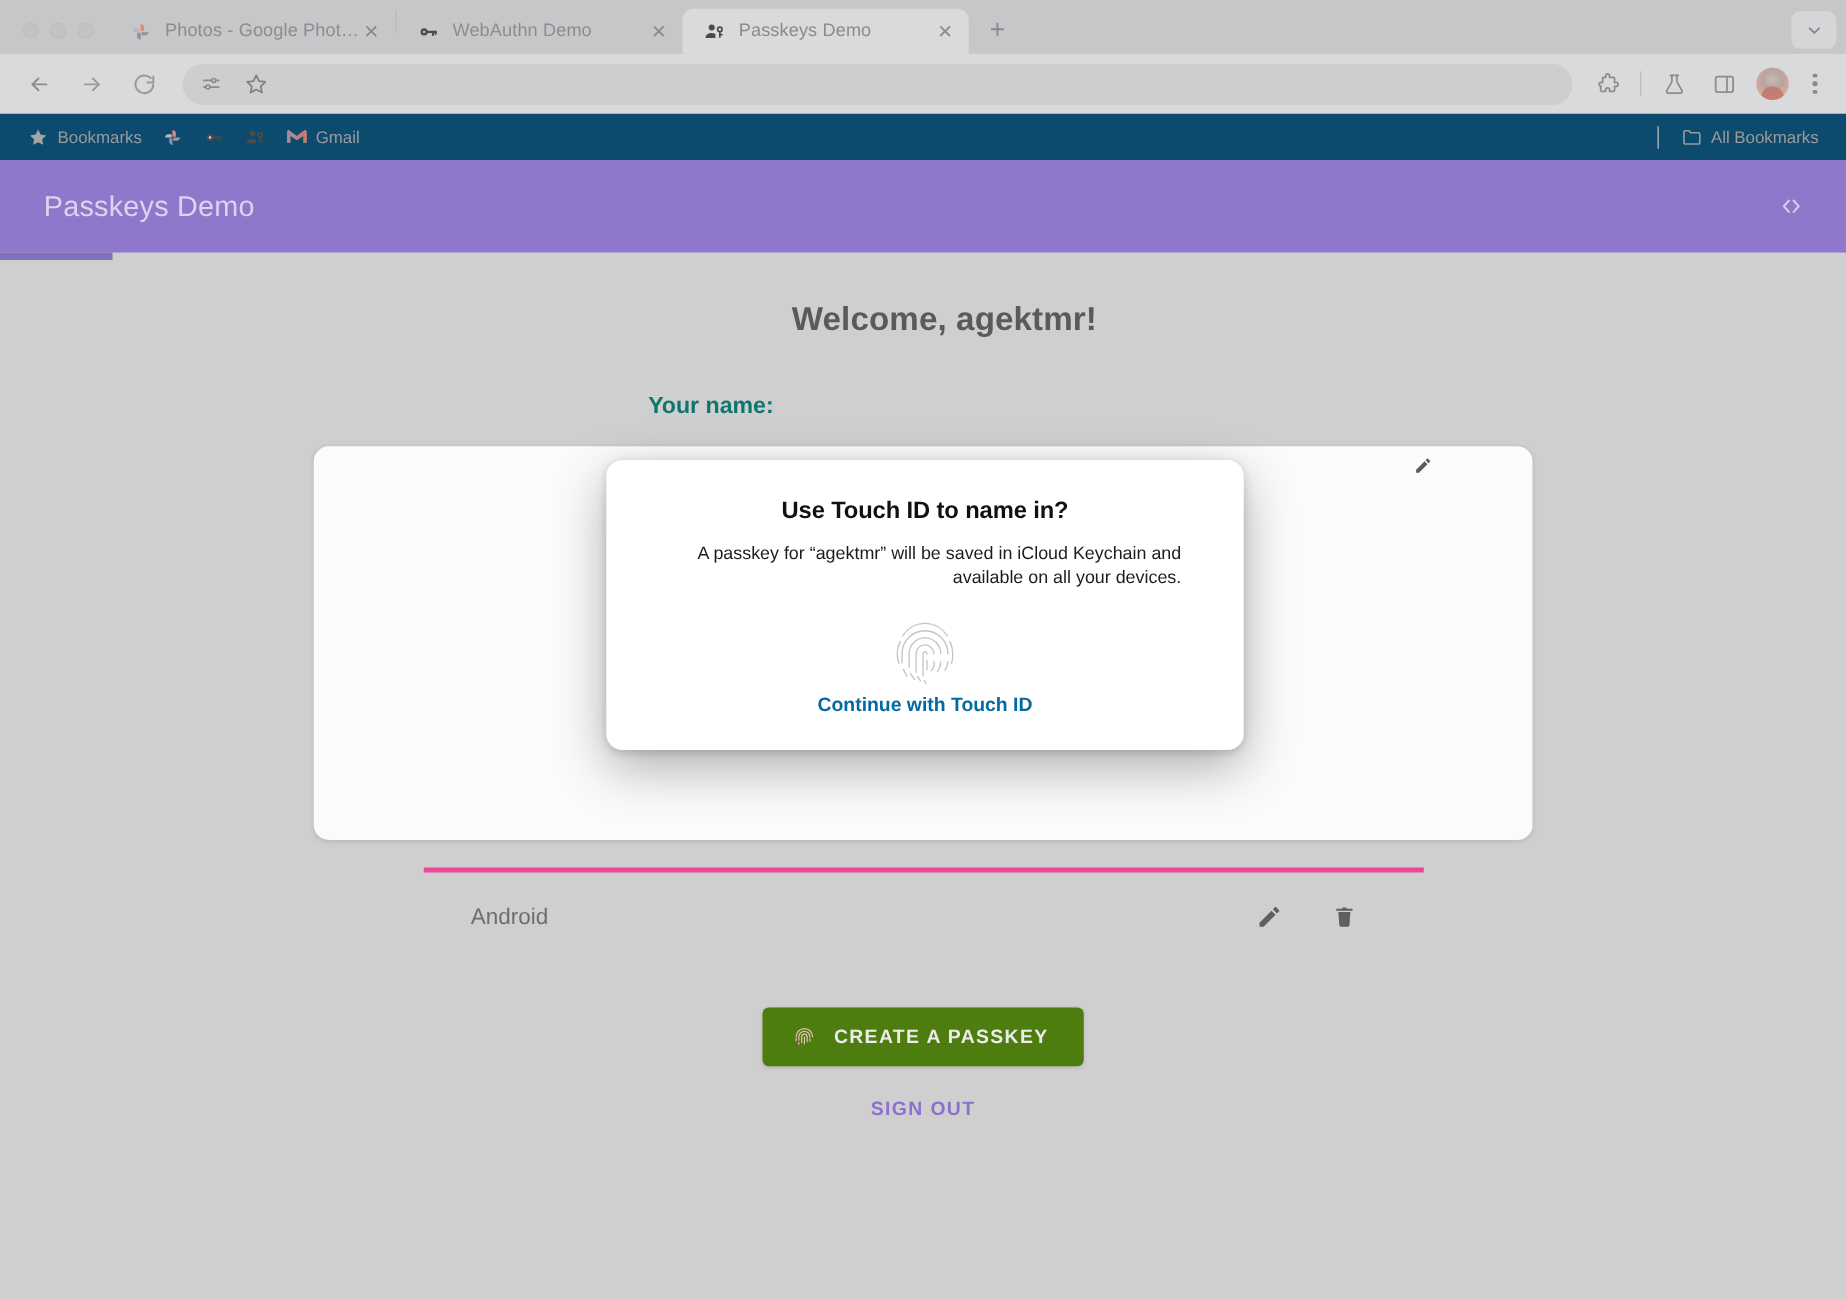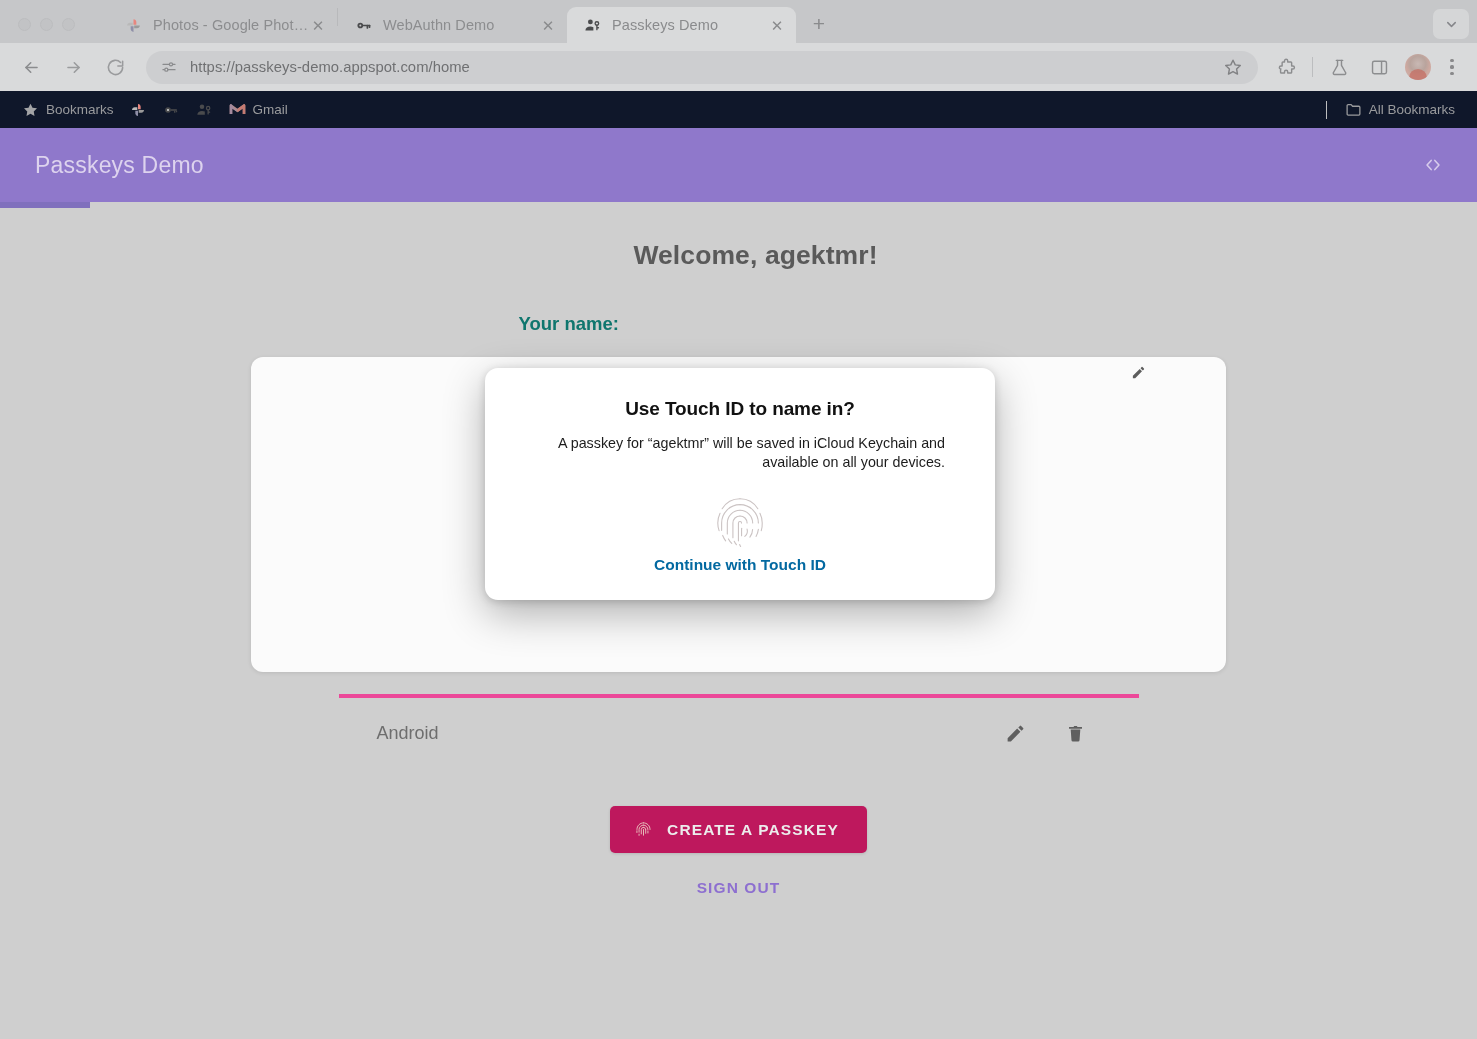--- a/index.html
+++ b/index.html
@@ -30,21 +30,20 @@
   }
 
   
   .tabstrip {
     position: relative;
     height: 43px;
     width: 100%;
     background: #c6c7c9;
     display: flex;
     align-items: flex-end;
-    gap: 21px;
   }
   .traffic {
     display: flex;
     align-items: center;
     gap: 9px;
     padding: 0 12px 12px 18px;
   }
   .dot {
     width: 13px; height: 13px;
     border-radius: 50%;
@@ -185,21 +184,21 @@
     width: 26px; height: 30px;
     display: flex; flex-direction: column; align-items: center; justify-content: center;
     gap: 3px;
     margin-left: 2px;
   }
   .kebab i { width: 3.2px; height: 3.2px; border-radius: 50%; background: #89898b; display:block; }
 
   
   .bookmarks {
     height: 37px;
-    background: #0f172a;
+    background: #0c4a6e;
     display: flex;
     align-items: center;
     padding: 0 14px 0 14px;
     font-size: 13.5px;
     color: #9a9b9d;
   }
   .bm {
     display: flex;
     align-items: center;
     height: 26px;
@@ -311,21 +310,21 @@
     display: flex; align-items: center; justify-content: center;
     color: #5f5f5f;
     margin-left: 14px;
   }
 
   .cta-wrap { margin-top: 56px; text-align: center; }
   .cta {
     display: inline-flex;
     align-items: center;
     gap: 14px;
-    background: #be185d;
+    background: #4d7c0f;
     color: #ececec;
     border: none;
     border-radius: 5px;
     padding: 14px 28px 14px 24px;
     font-size: 15.5px;
     font-weight: bold;
     letter-spacing: 1.1px;
     font-family: "Liberation Sans", sans-serif;
     box-shadow: 0 1px 3px rgba(0,0,0,.12);
   }
@@ -495,21 +494,20 @@
 
       <div class="omnibox">
         <span class="omni-icon">
           <svg width="16" height="16" viewBox="0 0 24 24" fill="none" stroke="currentColor" stroke-width="2" stroke-linecap="round">
             <line x1="3" y1="8" x2="21" y2="8"></line>
               <line x1="3" y1="16" x2="21" y2="16"></line>
             <circle cx="15" cy="8" r="2.3" fill="#d9dadb"></circle>
               <circle cx="8" cy="16" r="2.3" fill="#d9dadb"></circle>
           </svg>
         </span>
-        <span class="omni-url" title="Search Google or type a URL">https://passkeys-demo.appspot.com/home</span>
         <span class="omni-star">
           <svg width="18" height="18" viewBox="0 0 24 24" fill="none" stroke="currentColor" stroke-width="1.9" stroke-linejoin="round">
               <polygon points="12 3 15 9.2 21.7 10.1 16.8 14.8 18 21.4 12 18.2 6 21.4 7.2 14.8 2.3 10.1 9 9.2"></polygon>
             </svg>
         </span>
       </div>
 
       <div class="tb-icon">
         <svg width="19" height="19" viewBox="0 0 24 24" fill="none" stroke="currentColor" stroke-width="1.8" stroke-linejoin="round">
             <path d="M9.5 3.5a2 2 0 0 1 4 0V5h4a1 1 0 0 1 1 1v4h1.5a2 2 0 0 1 0 4H18.5v4a1 1 0 0 1-1 1h-4v-1.5a2 2 0 1 0-4 0V19h-4a1 1 0 0 1-1-1v-4H5a2 2 0 0 1 0-4h1.5V6a1 1 0 0 1 1-1h2z"></path>

